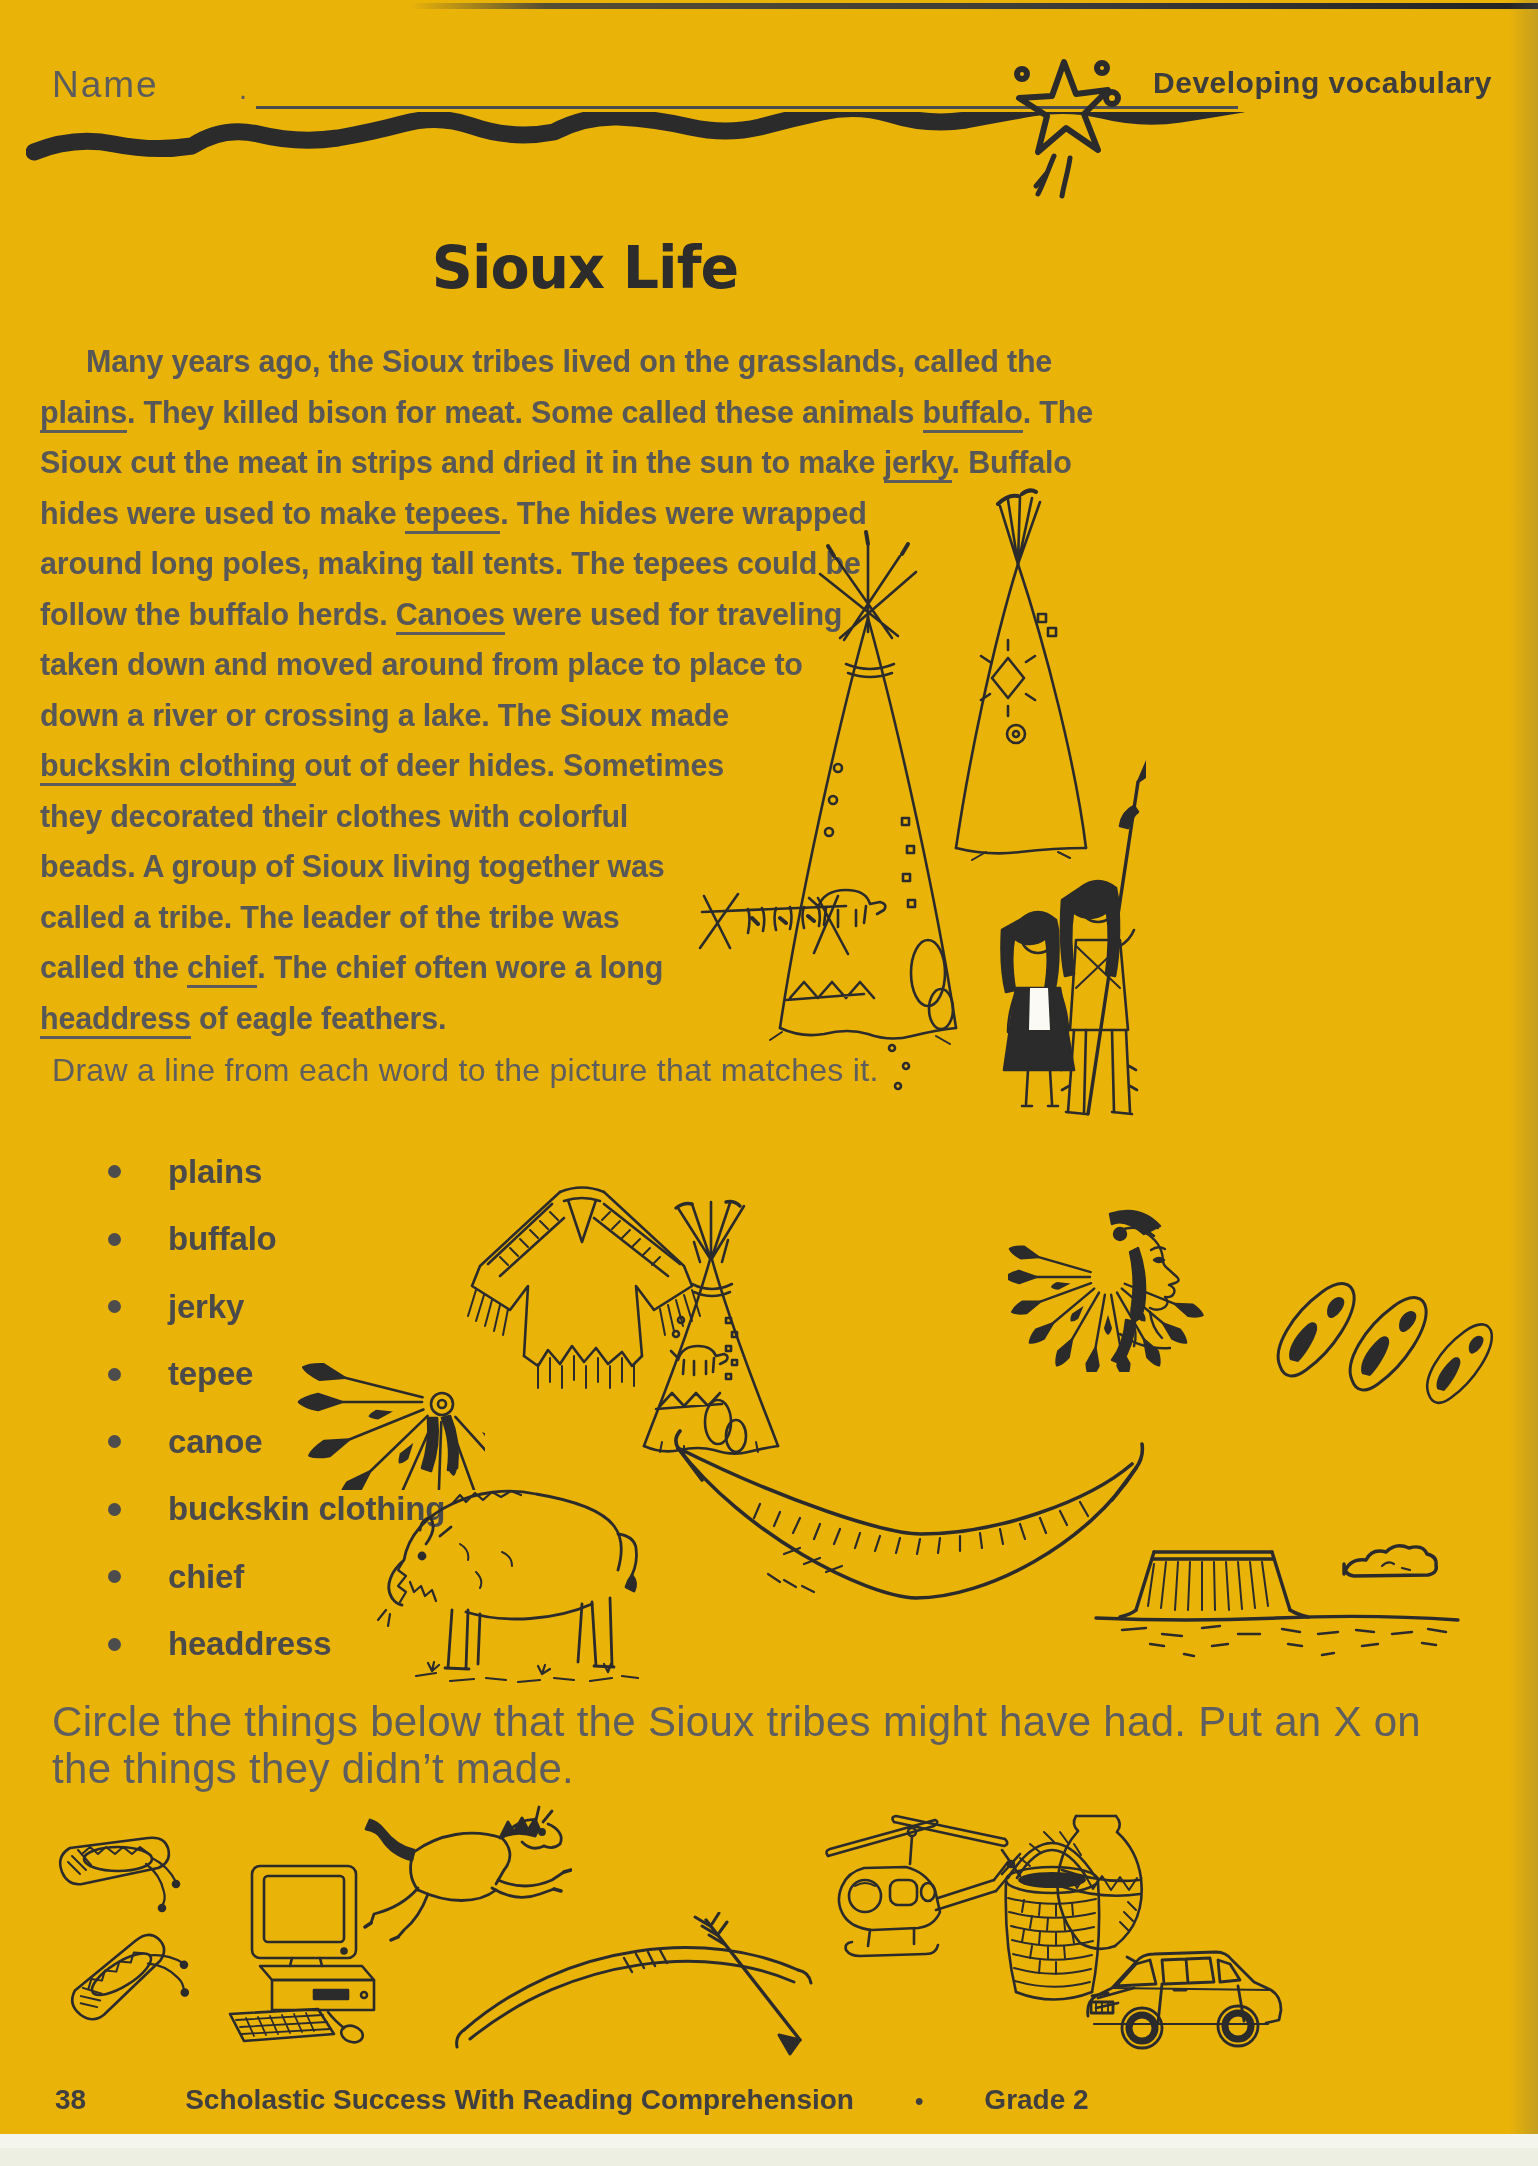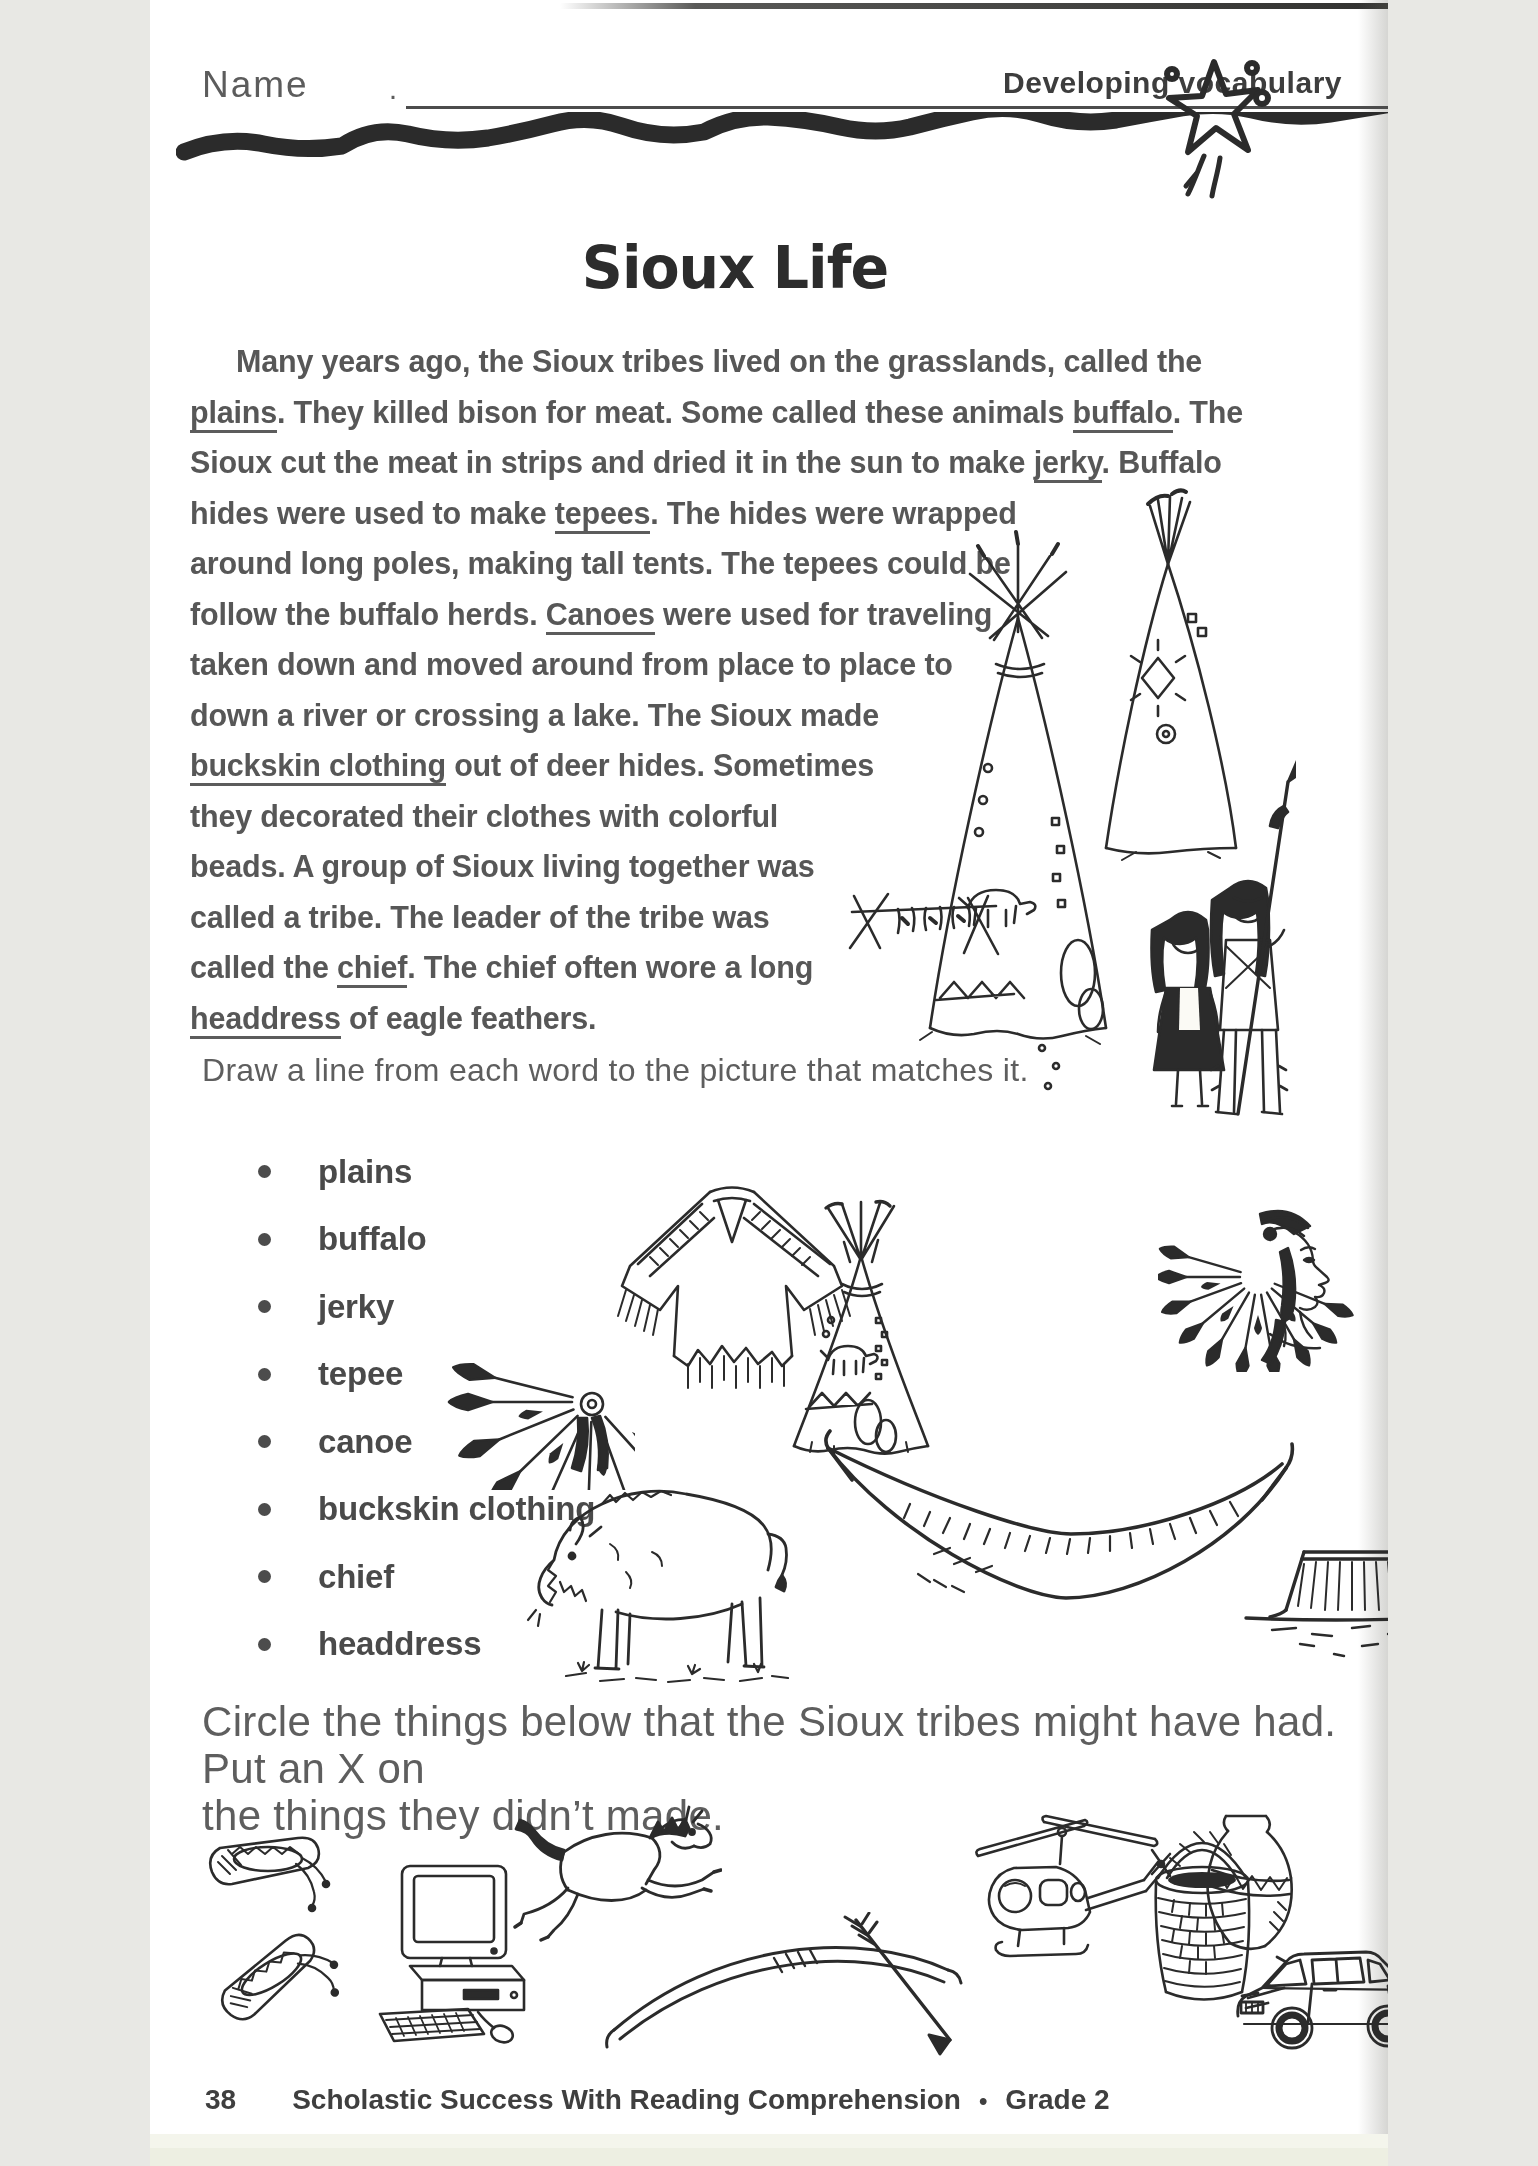--- a/index.html
+++ b/index.html
@@ -1,16 +1,16 @@
 <!DOCTYPE html>
 <html><head>
 <meta charset="utf-8">
 <style>
   html,body{margin:0;padding:0;background:#e8e8e4;}
-  .page{position:relative;width:1238px;height:2166px;margin:0 auto;background:#ffffff;
+  .page{position:relative;width:1538px;height:2166px;margin:0 auto;background:#eab308;
         font-family:"Liberation Sans",sans-serif;overflow:hidden;}
   
   .scan-top{position:absolute;left:410px;top:3px;width:1128px;height:6px;
     background:linear-gradient(to right,rgba(60,60,58,0),rgba(60,60,58,.85) 12%,#3a3a38 60%,#222);}
   .scan-right{position:absolute;right:0;top:0;width:30px;height:100%;
     background:linear-gradient(to right,rgba(110,110,100,0),rgba(105,105,95,.28));}
   .scan-bottom{position:absolute;left:0;bottom:0;width:100%;height:18px;background:#edefe2;}
   .scan-bottom2{position:absolute;left:0;bottom:18px;width:100%;height:14px;background:#f4f5ec;}
 
   .abs{position:absolute;}
@@ -39,21 +39,21 @@
   .a1-instruction{left:52px;top:1052px;font-size:32px;color:#5e5e5e;letter-spacing:.3px;}
   .word-list{left:108px;top:1138px;list-style:none;margin:0;padding:0;}
   .word-list li{display:flex;align-items:center;height:67.5px;}
   .word-list .dot{width:13px;height:13px;border-radius:50%;background:#4c4c4c;margin-right:47px;flex:0 0 auto;}
   .word-list .wt{font-size:33px;font-weight:700;color:#4a4a4a;letter-spacing:-.2px;white-space:nowrap;}
 
   
   .a2-instruction{left:52px;top:1698px;font-size:42px;color:#5e5e5e;line-height:47px;letter-spacing:.3px;}
 
   
-  .footer{left:55px;top:2084px;display:flex;align-items:baseline;font-size:28px;font-weight:700;color:#3f3f3f;}
+  .footer{left:55px;top:2084px;display:flex;align-items:baseline;font-size:28px;font-weight:700;color:#3f3f3f;gap:43px;}
   .footer .pnum{margin-right:56px;}
   .footer .bullet{margin:0 18px;font-size:24px;}
 
   .lineart{stroke:#2b2b2b;fill:none;stroke-linecap:round;stroke-linejoin:round;}
 </style>
 </head>
 <body>
 
 <div class="page">
 

